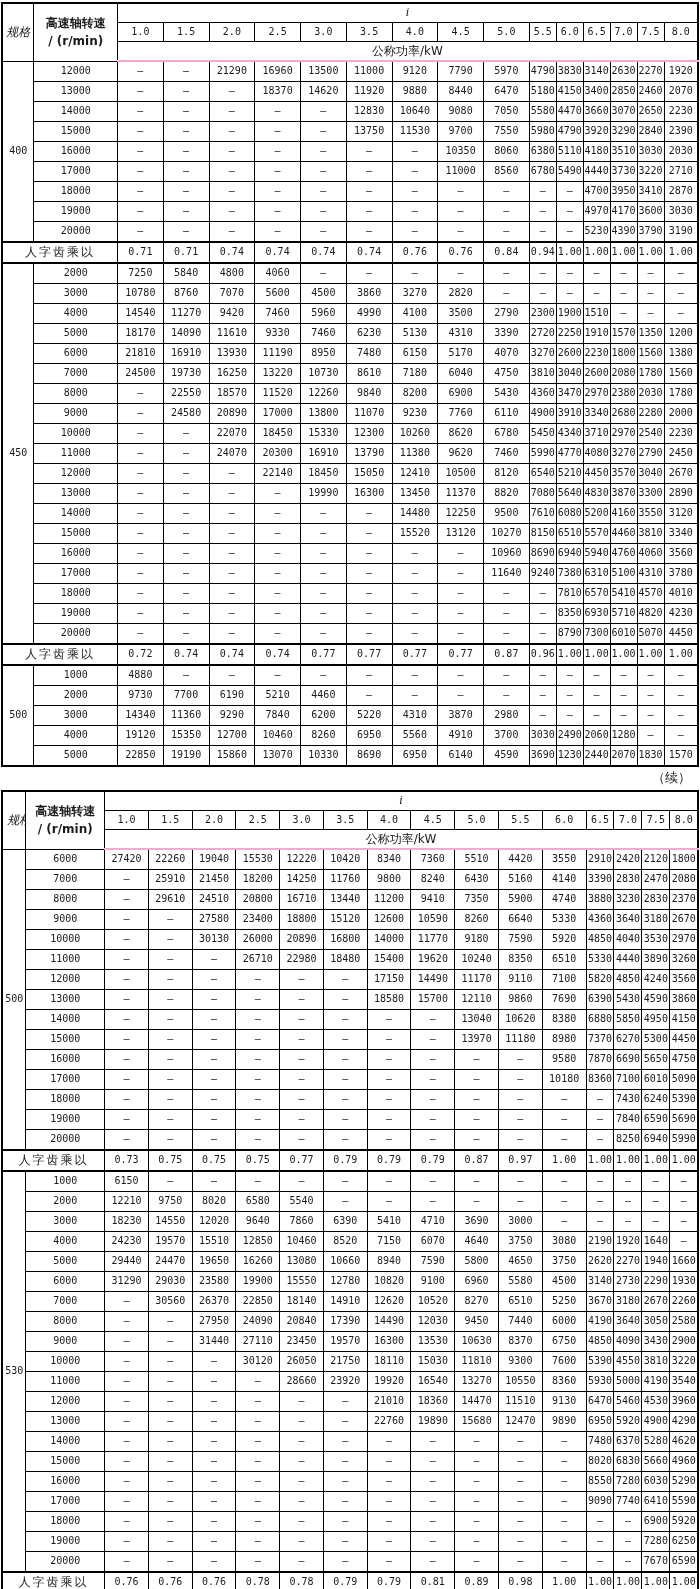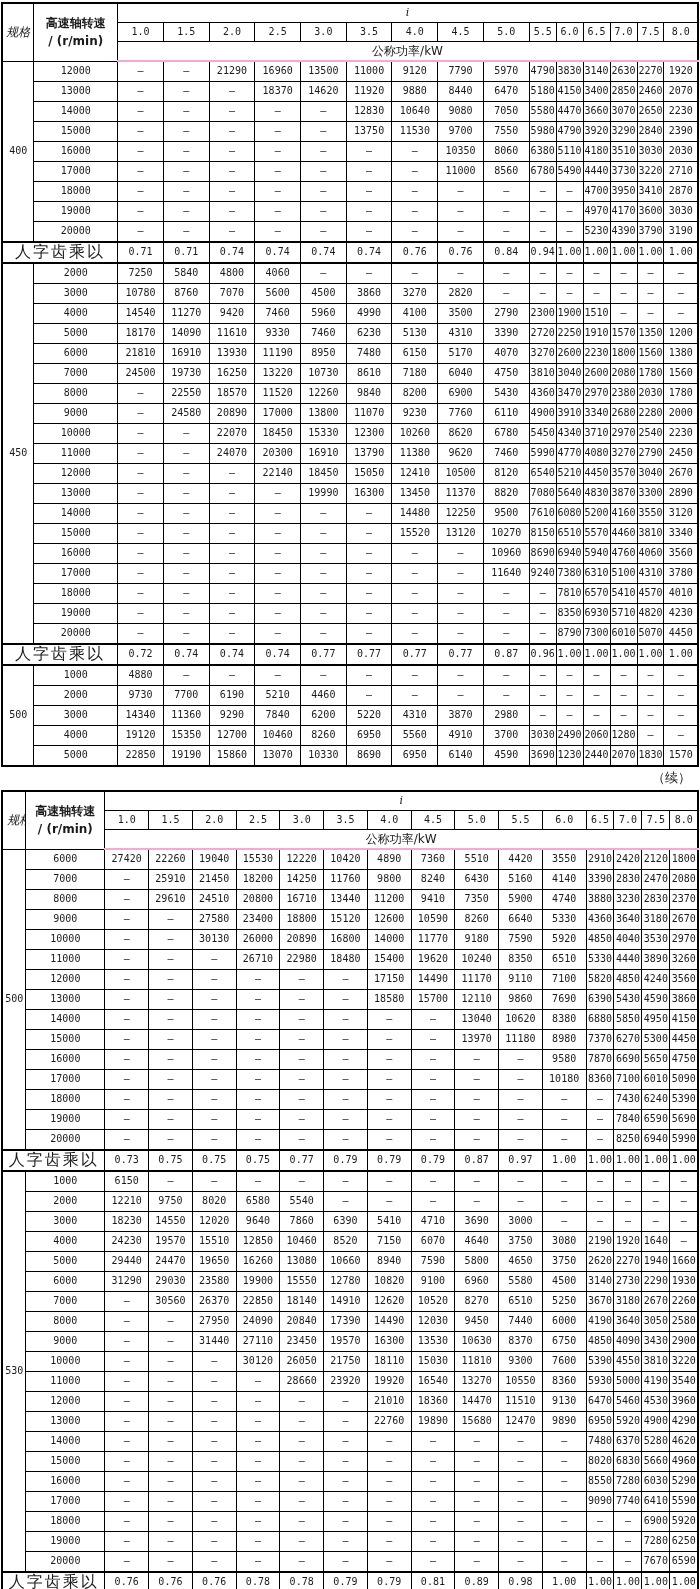--- a/index.html
+++ b/index.html
@@ -12,21 +12,21 @@
         font-weight:normal;color:#1a1a1a;}
   thead th{height:18px;}
   th.cjk, td.cjk{font-size:12px;font-family:"DejaVu Sans","Liberation Sans",sans-serif;}
   th.i-head{font-style:italic;font-family:"DejaVu Serif","Liberation Serif",serif;font-size:11px;}
   thead tr.power-row th{border-bottom:2px solid #f9a8d4;}
   .spec-head-inner{margin:8px auto;line-height:1.2;font-style:italic;}
   .t2 .spec-head-inner{width:14px;word-break:break-all;}
   .speed-head div{line-height:1.5;font-weight:bold;}
   td.spec-cell{font-size:10px;border-radius:11px;}
   tr.mult-row td{border-top:2px solid #000;border-bottom:2px solid #000;}
-  tr.mult-row td.mult-label{font-size:16px;font-family:"DejaVu Sans","Liberation Sans",sans-serif;letter-spacing:2px;}
+  tr.mult-row td.mult-label{font-size:12px;font-family:"DejaVu Sans","Liberation Sans",sans-serif;letter-spacing:2px;}
   .gap{height:23px;text-align:right;padding-right:8px;font-size:13px;line-height:22px;
        font-family:"DejaVu Sans","Liberation Sans",sans-serif;}
 </style>
 </head>
 <body>
 
 <div class="page">
 
   <table class="t1">
     <colgroup>
@@ -774,21 +774,21 @@
     <tbody>
         <tr>
           <td class="spec-cell" rowspan="15">500</td>
           <td>6000</td>
           <td>27420</td>
           <td>22260</td>
           <td>19040</td>
           <td>15530</td>
           <td>12220</td>
           <td>10420</td>
-          <td>4890</td>
+          <td>8340</td>
           <td>7360</td>
           <td>5510</td>
           <td>4420</td>
           <td>3550</td>
           <td>2910</td>
           <td>2420</td>
           <td>2120</td>
           <td>1800</td>
         </tr>
         <tr>

